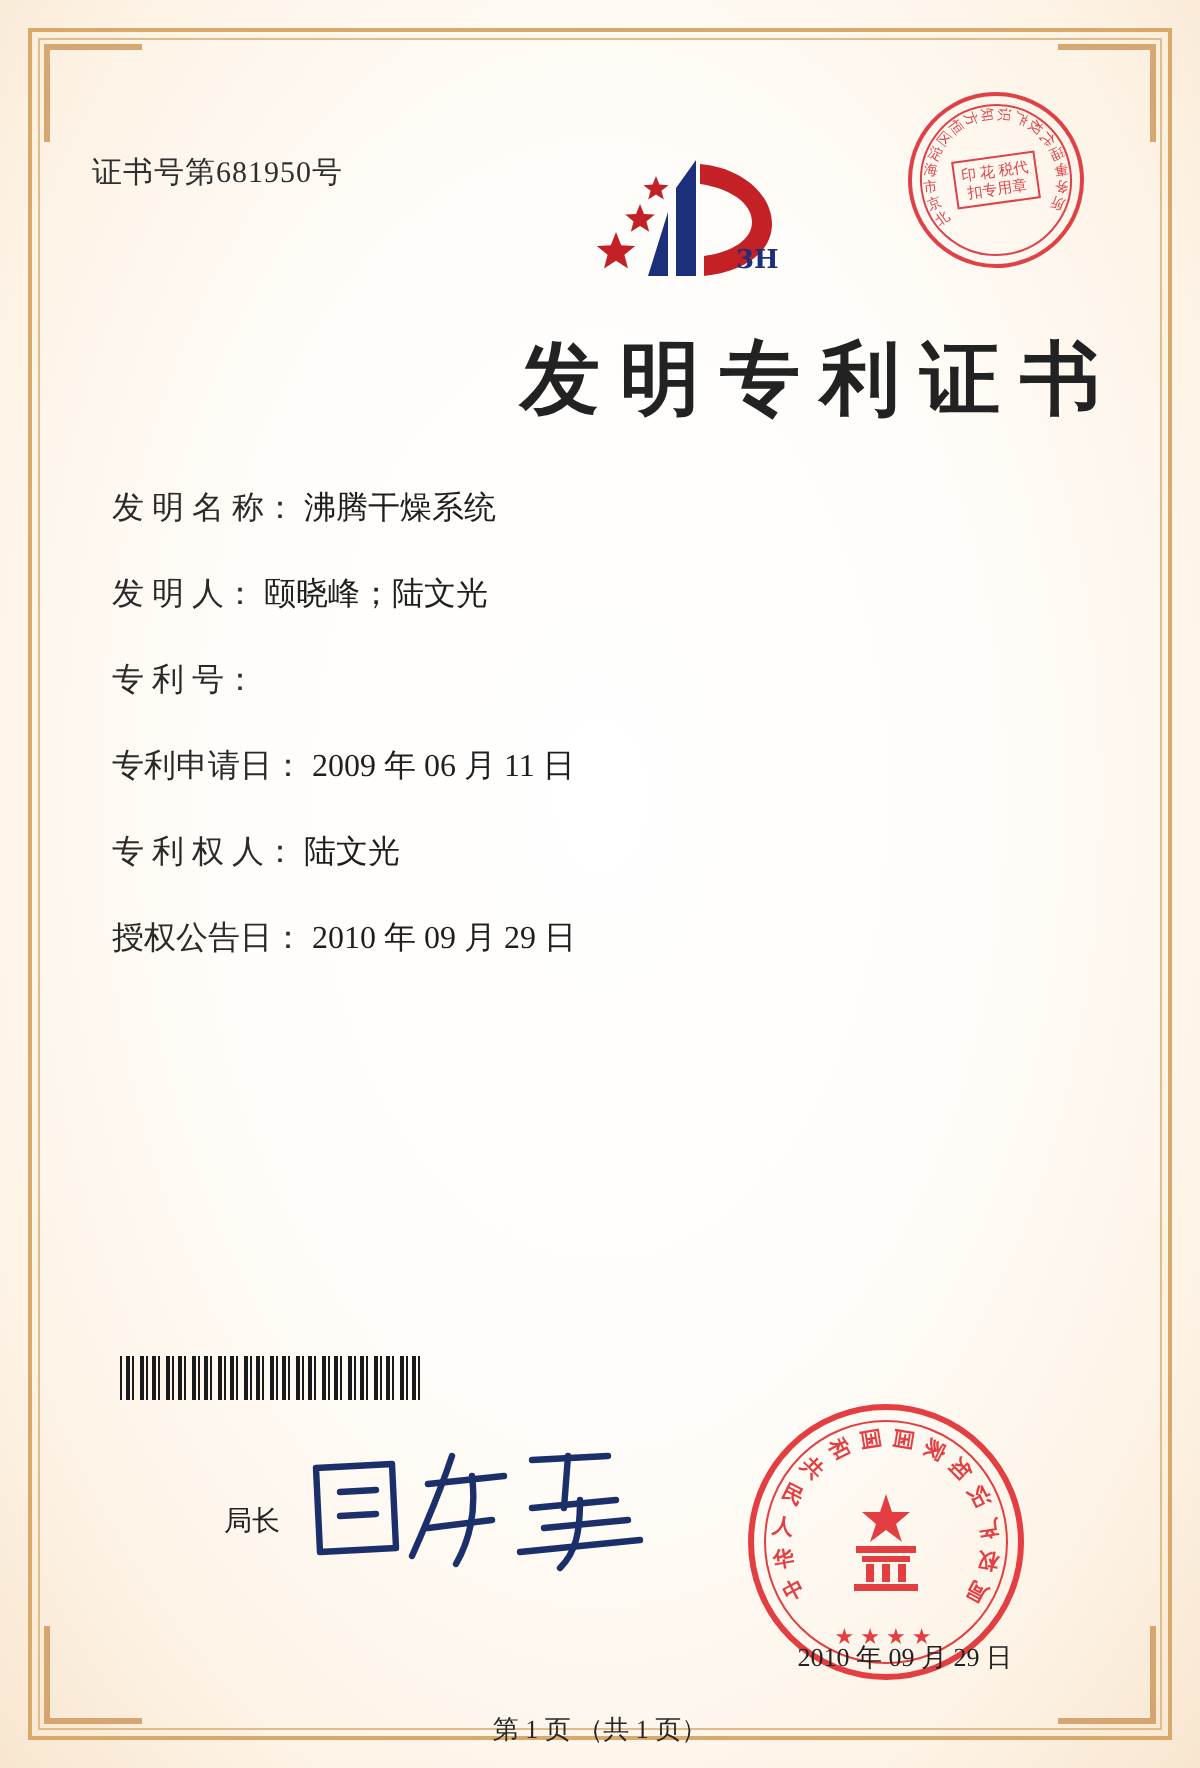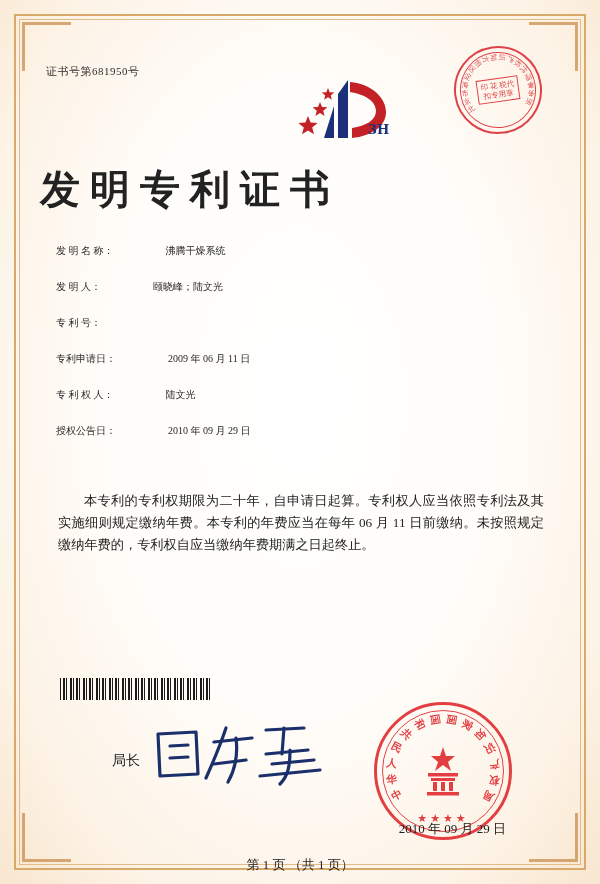--- a/index.html
+++ b/index.html
@@ -60,22 +60,22 @@
     left: 40px;
     top: 34px;
     width: 520px;
     height: 816px;
   }
 
   
   .cert-no {
     position: absolute;
     left: 6px;
-    top: 30px;
-    font-size: 11px;
+    top: 43px;
+    font-size: 15px;
     letter-spacing: .5px;
     color: #2f2f2f;
   }
 
   
   .seal-top {
     position: absolute;
     right: 18px;
     top: 12px;
     width: 84px;
@@ -129,42 +129,41 @@
     font-weight: bold;
   }
   .logo svg { display: block; }
 
   
   .title {
     position: absolute;
     left: 0;
     top: 128px;
     width: 520px;
-    text-align: left;
+    text-align: right;
     font-size: 40px;
     font-weight: bold;
     letter-spacing: 10px;
     color: #222;
     font-family: "DejaVu Serif", "Liberation Serif", serif;
   }
 
   
   .fields {
     position: absolute;
     left: 16px;
     top: 210px;
     width: 490px;
   }
   .field {
     display: flex;
     align-items: center;
     margin-bottom: 22px;
-    font-size: 10px;
+    font-size: 16px;
     color: #2a2a2a;
-    gap: 48px;
   }
   .field .label {
     white-space: pre;
     color: #2a2a2a;
   }
   .field .value {
     margin-left: 4px;
     color: #1f1f1f;
   }
 
@@ -358,21 +357,20 @@
         <span class="label">专 利 权 人：</span>
         <span class="value">陆文光</span>
       </div>
       <div class="field">
         <span class="label">授权公告日：</span>
         <span class="value">2010 年 09 月 29 日</span>
       </div>
     </div>
 
     <div class="paras">
-      <p>本专利的专利权期限为二十年，自申请日起算。专利权人应当依照专利法及其实施细则规定缴纳年费。本专利的年费应当在每年 06 月 11 日前缴纳。未按照规定缴纳年费的，专利权自应当缴纳年费期满之日起终止。</p>
     </div>
 
     <div class="barcode"></div>
 
     <div class="sig-label">局长</div>
 
     <div class="signature">
       <svg viewBox="0 0 190 70" width="190" height="70" aria-hidden="true">
         <g fill="none" stroke="#1b2f6b" stroke-width="3.2" stroke-linecap="round" stroke-linejoin="round">
           <path d="M10 14 L48 12 L50 54 L12 56 Z"></path>

